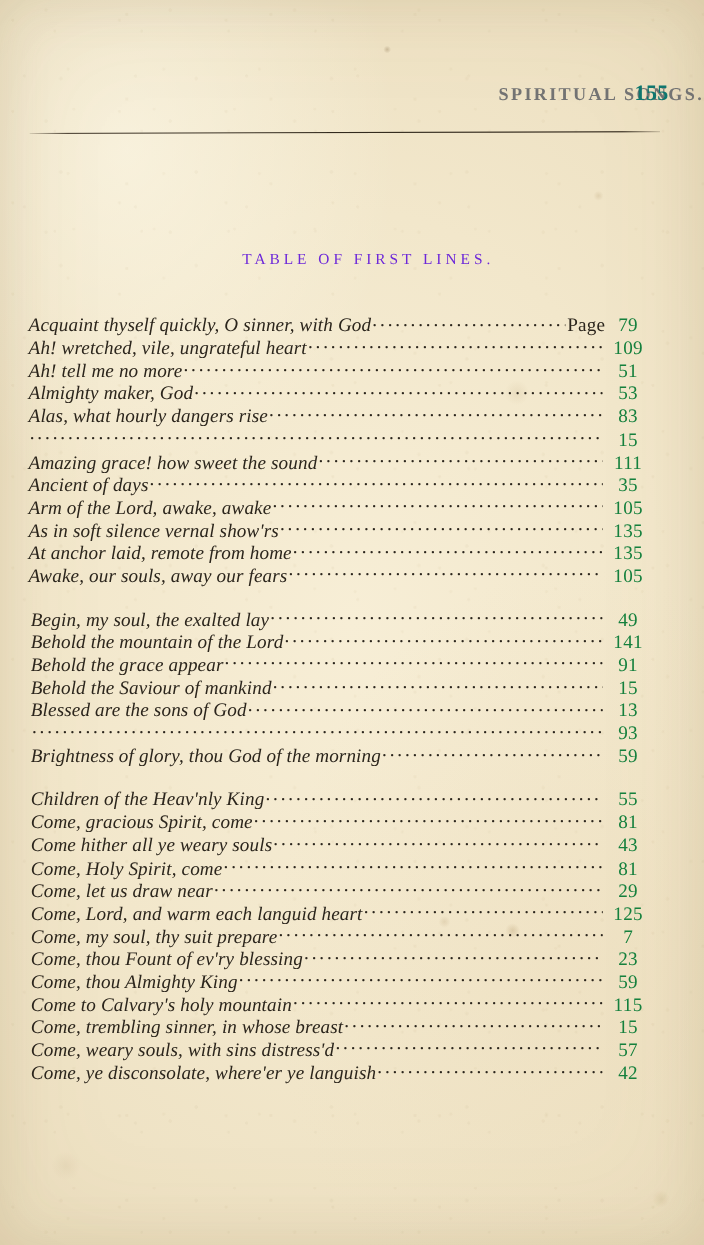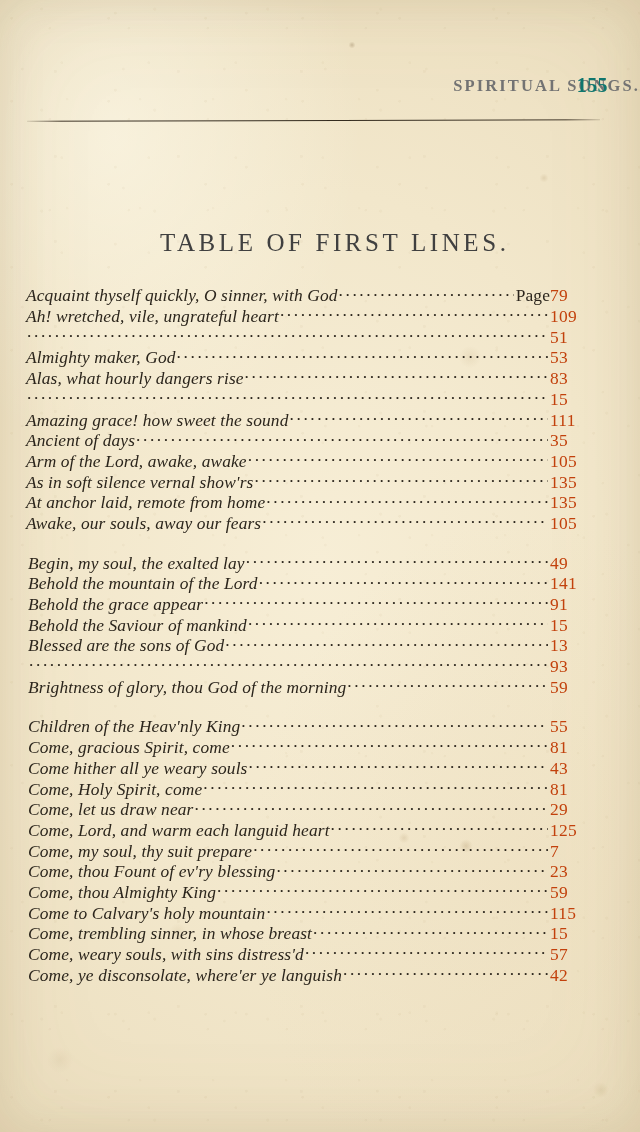--- a/index.html
+++ b/index.html
@@ -115,24 +115,24 @@
     transform: rotate(-0.16deg);
   }
 
   
   .section-title {
     position: absolute;
     left: 0;
     right: 0;
     top: 229px;
     text-align: center;
-    font-size: 25px;
+    font-size: 14px;
     letter-spacing: 3.6px;
     text-indent: 3.6px;
-    color: #404040;
+    color: #6d28d9;
     padding-left: 26px;
   }
 
   
   .index {
     position: absolute;
     left: 26px;
     top: 284px;
     width: 566px;
   }
@@ -165,23 +165,23 @@
     letter-spacing: 2.6px;
     color: #2b251c;
     font-size: 17.4px;
     position: absolute;
     left: 0;
     bottom: 0.04em;
     white-space: nowrap;
   }
   .pagenum {
     flex: 0 0 42px;
-    text-align: left;
+    text-align: center;
     letter-spacing: 0.3px;
-    color: #c2410c;
+    color: #15803d;
   }
   .entry .page-word {
     flex: 0 0 auto;
     padding-right: 0;
     letter-spacing: 0.1px;
   }
 </style>
 </head>
 <body>
 
@@ -209,20 +209,21 @@
           <span class="leader"></span>
           <span class="page-word">Page</span>
           <span class="pagenum">79</span>
         </div>
         <div class="entry">
           <span class="entry-text">Ah! wretched, vile, ungrateful heart</span>
           <span class="leader"></span>
           <span class="pagenum">109</span>
         </div>
         <div class="entry">
+          <span class="entry-text">Ah! tell me no more</span>
           <span class="leader"></span>
           <span class="pagenum">51</span>
         </div>
         <div class="entry">
           <span class="entry-text">Almighty maker, God</span>
           <span class="leader"></span>
           <span class="pagenum">53</span>
         </div>
         <div class="entry">
           <span class="entry-text">Alas, what hourly dangers rise</span>

